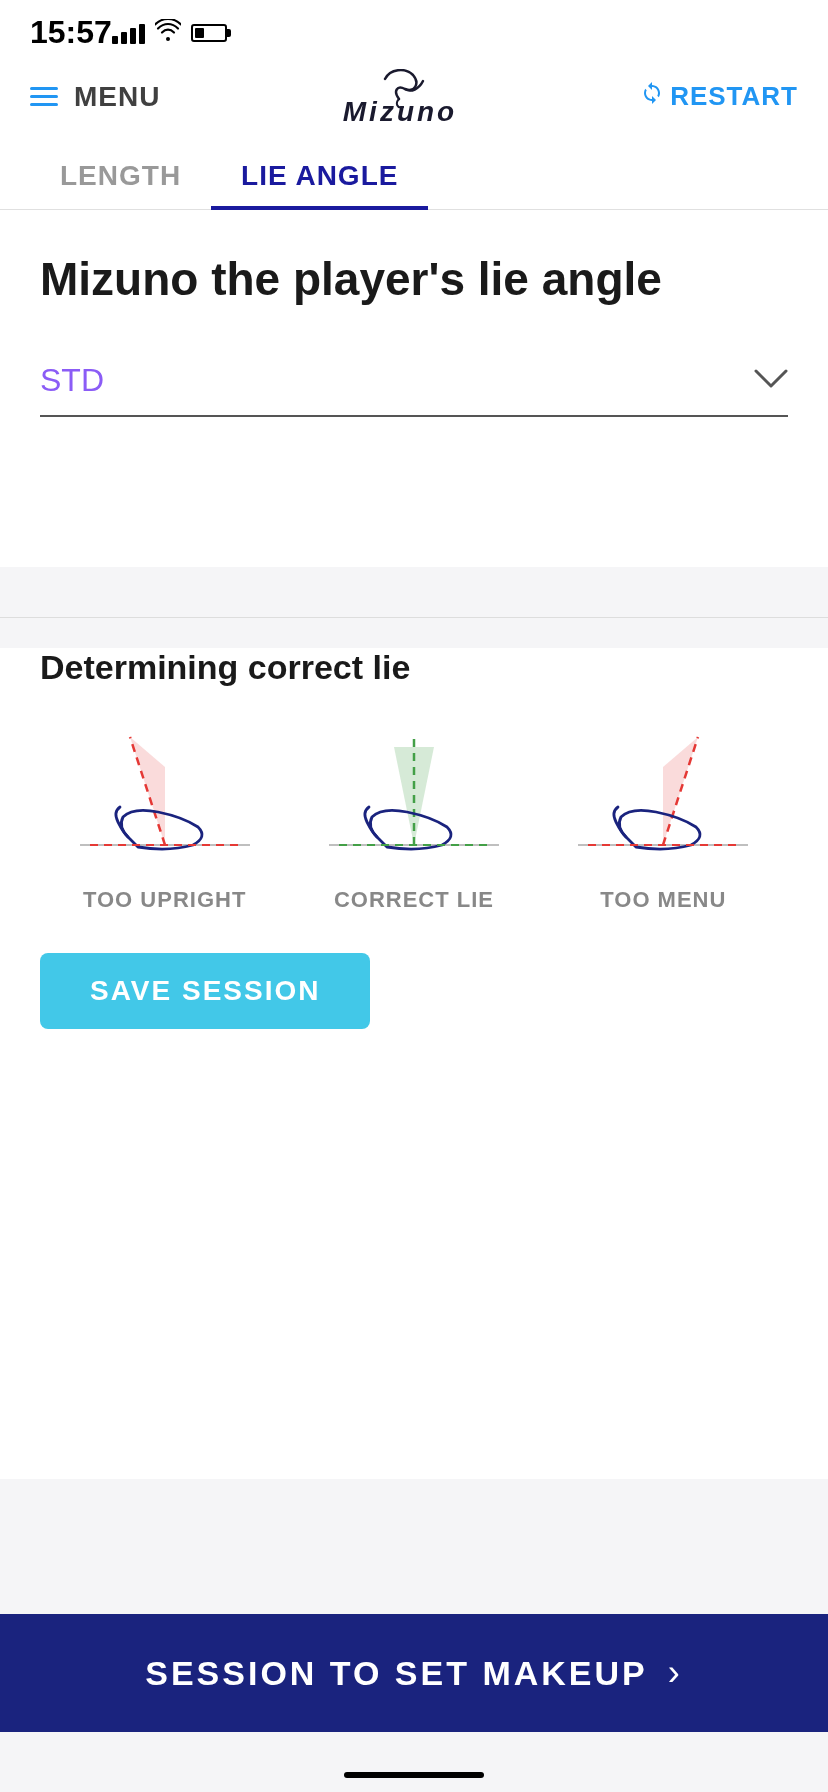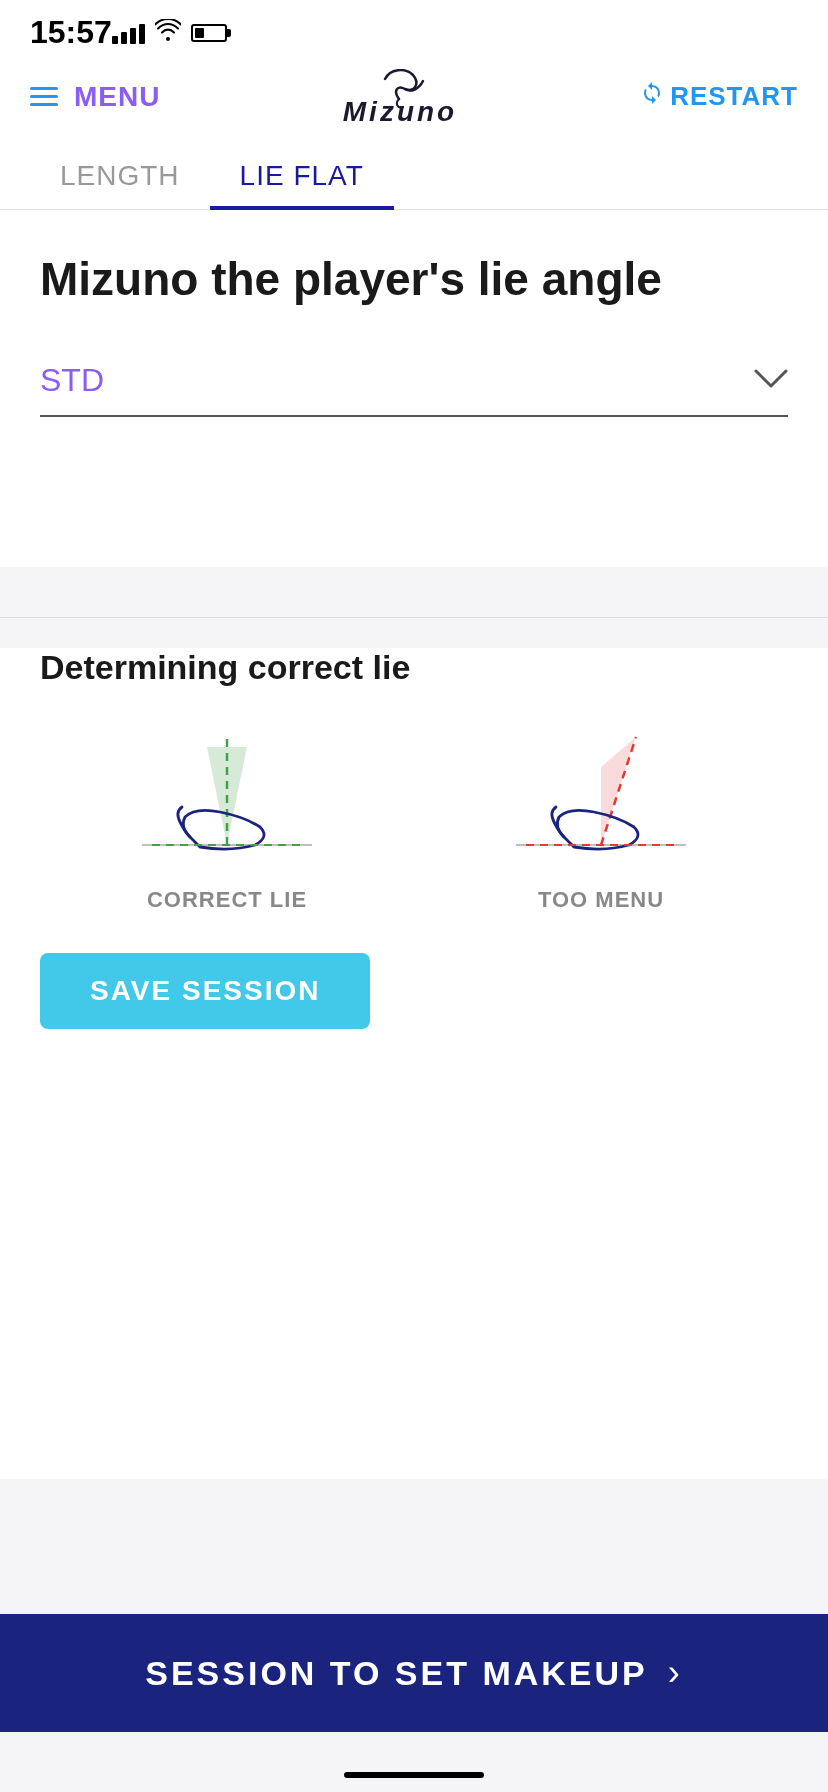--- a/index.html
+++ b/index.html
@@ -114,21 +114,21 @@
     
     .tabs {
       background: #fff;
       display: flex;
       border-bottom: 1px solid #e0e0e0;
       padding: 0 30px;
     }
     .tab {
       padding: 20px 30px 14px;
       font-size: 28px;
-      font-weight: 400;
+      font-weight: 700;
       letter-spacing: 1px;
       color: #999;
       cursor: pointer;
       border-bottom: 3px solid transparent;
       margin-bottom: -1px;
     }
     .tab.active {
       color: #1a1a9e;
       border-bottom: 4px solid #1a1a9e;
     }
@@ -308,21 +308,21 @@
   </div>
 </div>
 
 <div class="header">
   <div class="menu-area">
     <div class="menu-lines">
       <div></div>
       <div></div>
       <div></div>
     </div>
-    <span style="font-size:28px;font-weight:700;color:#8b5cf6;letter-spacing:1px;">MENU</span>
+    <span style="font-size:28px;font-weight:700;color:#404040;letter-spacing:1px;">MENU</span>
   </div>
 
   <div class="mizuno-logo">
     <svg width="160" height="55" viewBox="0 0 160 55">
 
       <g transform="translate(65,2)">
         <path d="M0,8 C5,-2 20,-4 28,4 C35,12 30,22 20,18 C12,14 8,20 14,28" stroke="#1a1a2e" stroke-width="2.5" fill="none" stroke-linecap="round"></path>
         <path d="M20,18 C26,22 34,18 38,10" stroke="#1a1a2e" stroke-width="2.5" fill="none" stroke-linecap="round"></path>
         <path d="M14,28 C10,32 12,38 18,36" stroke="#1a1a2e" stroke-width="2" fill="none" stroke-linecap="round"></path>
       </g>
@@ -333,21 +333,21 @@
   <div class="restart-btn">
     <svg width="24" height="24" viewBox="0 0 24 24">
       <path d="M12 4V1L8 5l4 4V6c3.31 0 6 2.69 6 6 0 1.01-.25 1.97-.7 2.8l1.46 1.46C19.54 15.03 20 13.57 20 12c0-4.42-3.58-8-8-8zm0 14c-3.31 0-6-2.69-6-6 0-1.01.25-1.97.7-2.8L5.24 7.74C4.46 8.97 4 10.43 4 12c0 4.42 3.58 8 8 8v3l4-4-4-4v3z" fill="#2196f3"></path>
     </svg>
     <span style="font-size:26px;font-weight:700;color:#2196f3;letter-spacing:1px;">RESTART</span>
   </div>
 </div>
 
 <div class="tabs">
   <div class="tab">LENGTH</div>
-  <div class="tab active">LIE FLAT</div>
+  <div class="tab active">LIE ANGLE</div>
 </div>
 
 <div class="main">
   <h1 class="page-title">Mizuno the player's lie angle</h1>
 
   <div class="dropdown">
     <span class="dropdown-value">STD</span>
     <span class="dropdown-arrow">
       <svg width="34" height="20" viewBox="0 0 34 20">
         <polyline points="2,2 17,17 32,2" stroke="#555" stroke-width="3" fill="none" stroke-linecap="round" stroke-linejoin="round"></polyline>
@@ -358,20 +358,39 @@
 
 <div style="height:100px;background:#fff;"></div>
 
 <div class="divider"></div>
 
 <div class="section">
   <h2 class="section-title">Determining correct lie</h2>
 
   <div class="lie-diagrams">
 
+    <div class="lie-item">
+      <svg class="diagram-svg" viewBox="0 0 190 160">
+
+        <line x1="10" y1="128" x2="180" y2="128" stroke="#aaa" stroke-width="1.5"></line>
+
+        <line x1="95" y1="128" x2="60" y2="20" stroke="#e53935" stroke-width="2.5" stroke-dasharray="8,6"></line>
+
+        <polygon points="95,128 60,20 95,50" fill="rgba(229,57,53,0.18)"></polygon>
+
+        <g transform="translate(48,90)">
+          <path d="M10,30 Q0,20 5,10 Q15,0 40,5 Q65,10 80,20 Q90,30 75,38 Q50,45 20,40 Z" fill="none" stroke="#1a237e" stroke-width="2.8" stroke-linejoin="round"></path>
+
+          <path d="M10,30 Q5,25 0,15 Q-5,5 2,0" fill="none" stroke="#1a237e" stroke-width="2.8" stroke-linecap="round"></path>
+        </g>
+
+        <line x1="20" y1="128" x2="170" y2="128" stroke="#e53935" stroke-width="2" stroke-dasharray="8,6"></line>
+      </svg>
+      <span class="lie-label">TOO UPRIGHT</span>
+    </div>
 
     <div class="lie-item">
       <svg class="diagram-svg" viewBox="0 0 190 160">
 
         <line x1="10" y1="128" x2="180" y2="128" stroke="#aaa" stroke-width="1.5"></line>
 
         <line x1="95" y1="128" x2="95" y2="18" stroke="#43a047" stroke-width="2.5" stroke-dasharray="8,6"></line>
 
         <polygon points="95,128 75,30 115,30" fill="rgba(67,160,71,0.22)"></polygon>
 

